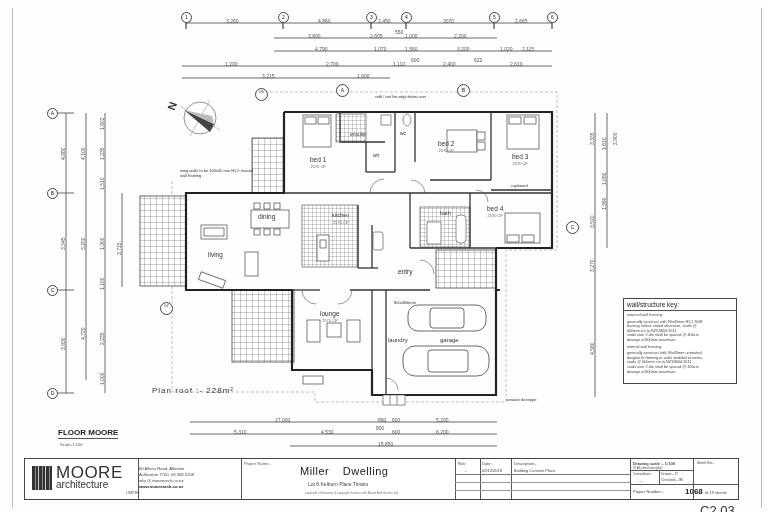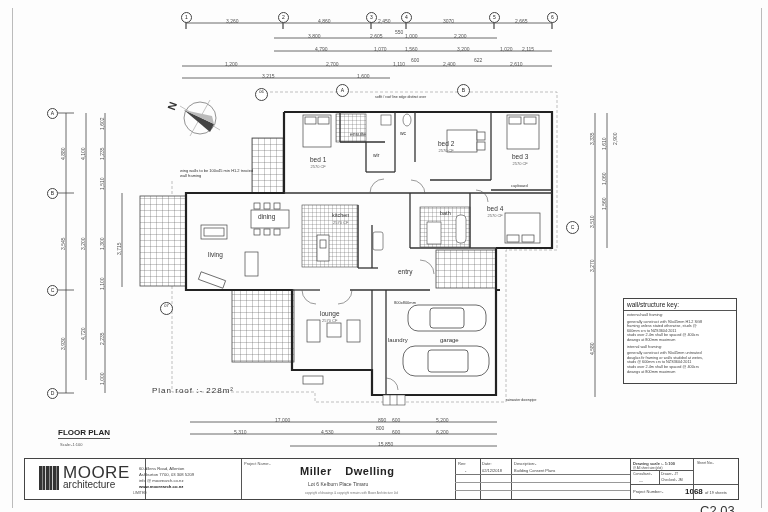--- a/index.html
+++ b/index.html
@@ -21,21 +21,21 @@
   .key .ln{font-size:3.8px;color:#444;padding:0 3px;line-height:4.6px;}
   .tb{position:absolute;left:24px;top:458px;width:713px;height:40px;border:1px solid #444;background:#fff;}
   .tb .cell{position:absolute;border-right:1px solid #555;top:0;height:40px;}
   .logo-mark{position:absolute;left:6px;top:7px;width:20px;height:24px;background:repeating-linear-gradient(90deg,#333 0 3px,#888 3px 4px,#333 4px 6px,#ccc 6px 7px);}
   .logo-moore{position:absolute;left:30px;top:4px;font-size:17px;letter-spacing:0.5px;color:#333;font-family:"Liberation Sans",sans-serif;}
   .logo-arch{position:absolute;left:30px;top:20px;font-size:10px;color:#333;}
   .logo-ltd{position:absolute;left:100px;top:32px;font-size:3.5px;color:#555;}
   .addr{position:absolute;left:140px;top:7px;font-size:4.2px;line-height:6px;color:#444;}
   .addr b{color:#222;}
   .proj-lbl{position:absolute;font-size:4px;color:#555;}
-  .proj-name{position:absolute;left:273px;top:6px;font-size:11px;font-weight:bold;color:#222;letter-spacing:0.5px;word-spacing:10px;}
+  .proj-name{position:absolute;left:273px;top:6px;font-size:11px;font-weight:normal;color:#222;letter-spacing:0.5px;word-spacing:10px;}
   .proj-addr{position:absolute;left:283px;top:22px;font-size:5px;color:#444;}
   .proj-copy{position:absolute;left:280px;top:32px;font-size:3px;color:#777;}
   .t4{font-size:4px;color:#444;position:absolute;}
   .sheet-no{position:absolute;left:682px;top:12px;font-size:13px;color:#333;font-family:"Liberation Sans",sans-serif;margin-top:32px;}
   .proj-num{position:absolute;left:660px;top:28px;font-size:8px;font-weight:bold;color:#222;}
 </style>
 </head>
 <body>
 
 <div class="sheet">
@@ -313,41 +313,41 @@
 
   <div class="lbl" style="left:511px;top:183px;font-size:4px">cupboard</div>
 
   <div class="lbl" style="left:394px;top:300px;font-size:4px">800x800mm</div>
 
   <div class="lbl" style="left:180px;top:168px;font-size:4px;width:80px;white-space:normal;line-height:5px">wing walls to be 100x45 min H1.2 treated wall framing</div>
   <div class="lbl" style="left:375px;top:95px;font-size:3.5px">soffit / roof line edge distinct over</div>
   <div class="lbl" style="left:506px;top:398px;font-size:3.5px">rainwater downpipe</div>
 
   <div class="plan-area">Plan roof :-  228m²</div>
-  <div class="floor-title">FLOOR PLAN</div>
+  <div class="floor-title">FLOOR MOORE</div>
   <div class="floor-scale">Scale:-1:100</div>
 
   <div class="key">
     <div class="ttl">wall/structure key:</div>
     <div class="ln" style="margin-top:2px">external wall framing:</div>
     <div class="ln" style="margin-top:2px">generally construct with 90x45mm H1.2 SG8</div>
     <div class="ln">framing unless stated otherwise, studs @</div>
     <div class="ln">600mm crs to NZS3604:2011</div>
     <div class="ln">studs over 2.4m shall be spaced @ 400crs</div>
     <div class="ln">dwangs at 800mm maximum</div>
     <div class="ln" style="margin-top:2px">internal wall framing:</div>
     <div class="ln" style="margin-top:2px">generally construct with 90x45mm untreated</div>
     <div class="ln">douglas fir framing or walls studded at wetes,</div>
     <div class="ln">studs @ 600mm crs to NZS3604:2011</div>
     <div class="ln">studs over 2.4m shall be spaced @ 400crs</div>
     <div class="ln">dwangs at 800mm maximum</div>
   </div>
 
   <div class="tb">
-    <div class="cell" style="left:8px;width:112px">
+    <div class="cell" style="left:1px;width:112px">
       <div class="logo-mark"></div>
       <div class="logo-moore">MOORE</div>
       <div class="logo-arch">architecture</div>
       <div class="logo-ltd">LIMITED</div>
     </div>
     <div class="addr" style="left:114px">
       <div>60 Allens Road, Allenton</div>
       <div>Ashburton 7700, 03 308 5209</div>
       <div>info @ moorearch.co.nz</div>
       <div><b>www.moorearch.co.nz</b></div>

